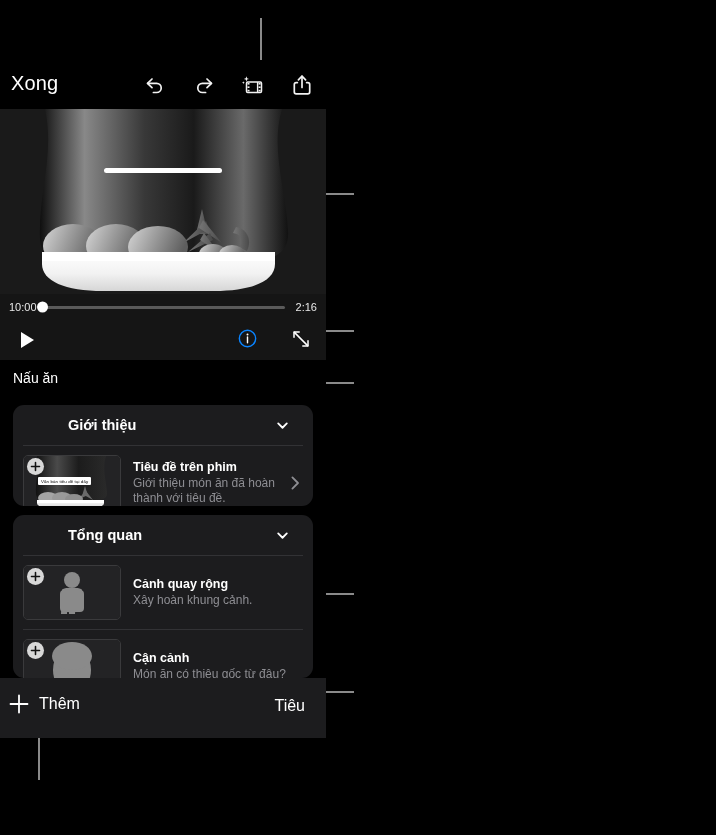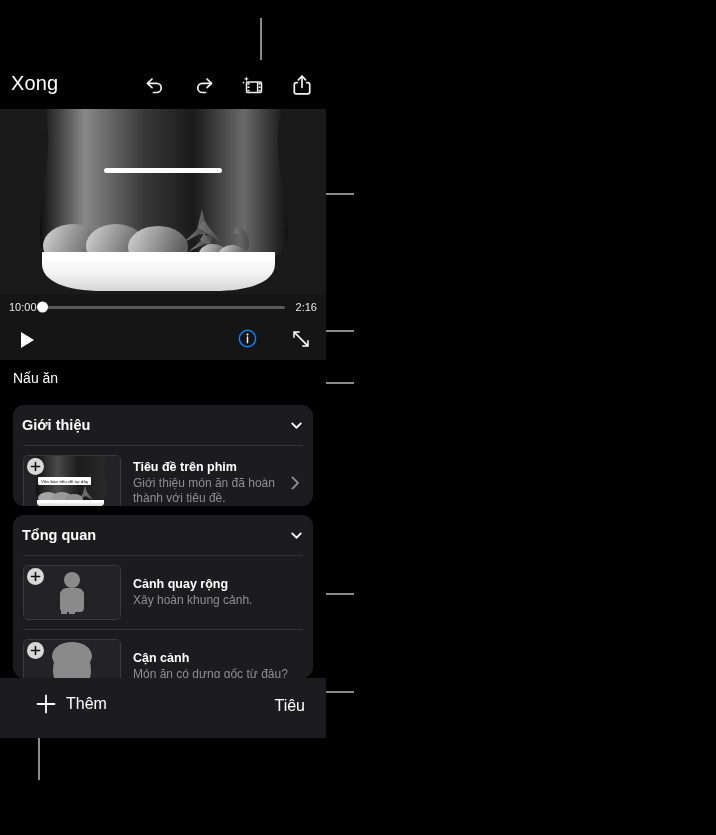--- a/index.html
+++ b/index.html
@@ -67,21 +67,21 @@
     position:absolute;left:13px;top:10px;font-size:14px;color:#fff;
   }
   .card{
     position:absolute;left:13px;width:300px;background:#1c1c1e;border-radius:11px;
     overflow:hidden;
   }
   .card-a{top:45px;height:101px;}
   .card-b{top:155px;height:163px;}
   .card-hd{
     position:relative;height:40px;display:flex;align-items:center;
-    padding:0 9px;cursor:pointer;
+    padding:0 23px;cursor:pointer;margin-left:32px;
   }
   .card-hd .t{font-size:14.5px;color:#fff;font-weight:600;flex:1;}
   .chev{width:15px;height:15px;}
   .divider{height:1px;background:#323235;margin:0 10px;}
 
   .row{
     position:relative;display:flex;align-items:center;
     padding:9px 10px 9px 10px;cursor:pointer;min-height:44px;
   }
   .thumbbox{
@@ -107,21 +107,21 @@
     padding:1.5px 3px;border-radius:1px;white-space:nowrap;
     z-index:2;letter-spacing:.1px;
   }
 
   
   .bottombar{
     position:absolute;left:0;top:618px;width:326px;height:60px;
     background:#1c1c1e;
   }
   .add-btn{
-    position:absolute;left:35px;top:15px;display:flex;align-items:center;
+    position:absolute;left:8px;top:15px;display:flex;align-items:center;
     gap:9px;cursor:pointer;
   }
   .add-btn .pl{width:22px;height:22px;}
   .add-btn .lb{font-size:16px;color:#fff;}
   .select-btn{
     position:absolute;right:21px;top:19px;font-size:16px;color:#fff;cursor:pointer;
   }
   .home-ind{
     position:absolute;left:50%;transform:translateX(-50%);top:108px;
     width:118px;height:4.5px;border-radius:3px;background:#fff;
@@ -365,21 +365,21 @@
             <ellipse cx="48" cy="16" rx="20" ry="14" fill="#8a8a8a"></ellipse>
           </svg>
           <div class="plusbadge">
             <svg viewBox="0 0 12 12">
               <path d="M6 1.6 V10.4 M1.6 6 H10.4" stroke="#111" stroke-width="1.7" stroke-linecap="round"></path>
             </svg>
           </div>
         </div>
         <div class="rtxt">
           <div class="rtitle">Cận cảnh</div>
-          <div class="rsub">Món ăn có dựng gốc từ đâu?</div>
+          <div class="rsub">Món ăn có thiệu gốc từ đâu?</div>
         </div>
       </div>
     </div>
   </div>
 
   <div class="bottombar">
     <div class="add-btn">
       <svg class="pl" viewBox="0 0 22 22">
         <path d="M11 2.5 V19.5 M2.5 11 H19.5" stroke="#fff" stroke-width="1.8" stroke-linecap="round"></path>
       </svg>

